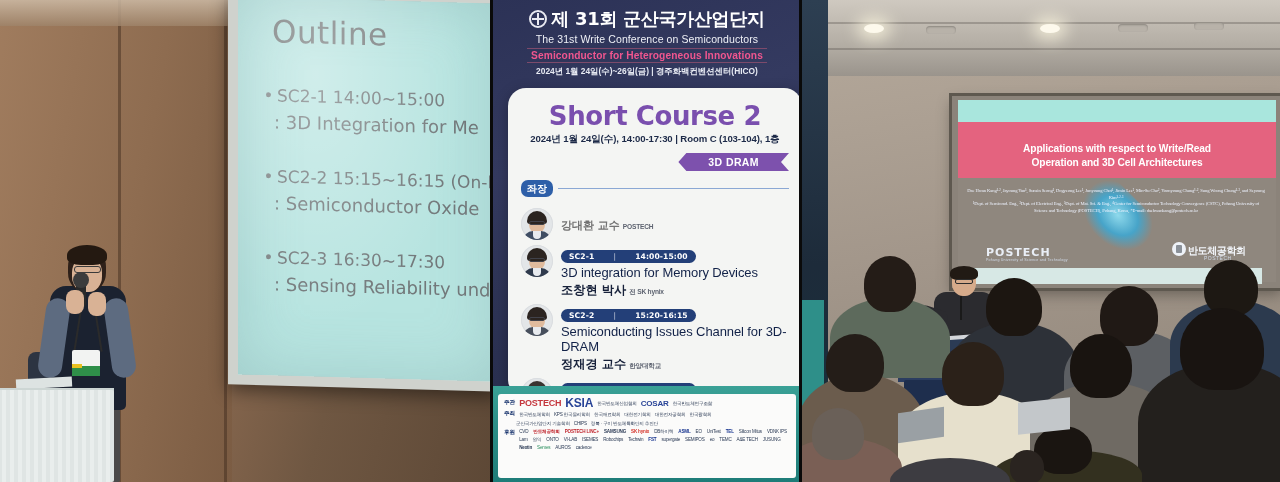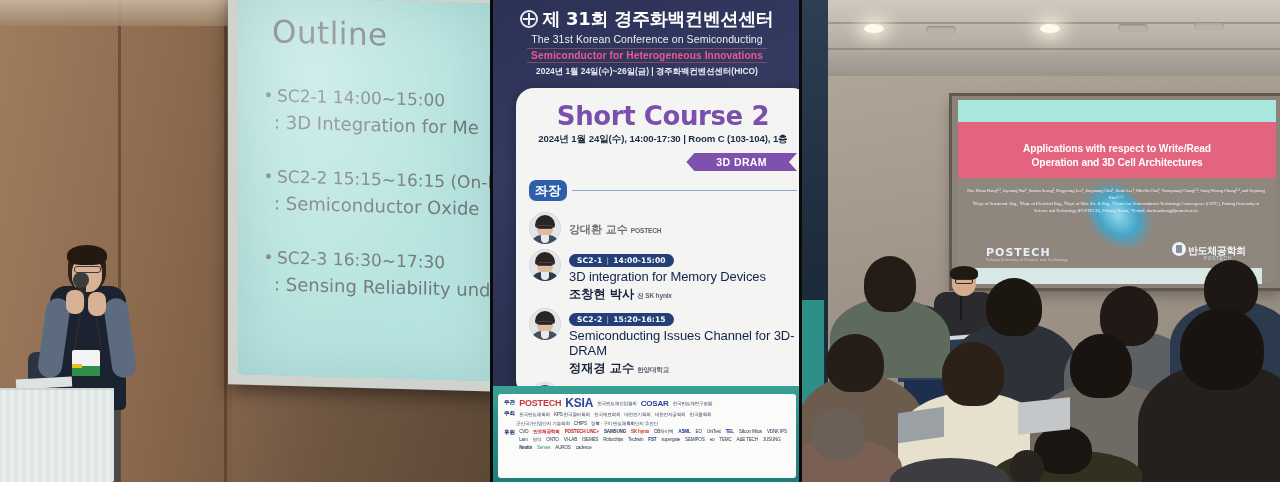--- a/index.html
+++ b/index.html
@@ -63,21 +63,21 @@
   .table-l { position:absolute; left:-6px; top:390px; width:120px; height:92px; background:#e7eceb; border-radius:2px;
      background-image:repeating-linear-gradient(90deg, #e9eeed 0 4px, #dfe5e4 4px 8px); }
   .table-top{ position:absolute; left:-6px; top:388px; width:120px; height:10px; background:#cdd6d4; }
   .paper   { position:absolute; left:16px; top:378px; width:56px; height:10px; background:#dde3e2; transform:rotate(-3deg); }
   .chair   { position:absolute; left:28px; top:352px; width:50px; height:44px; background:#2c3442; border-radius:8px; }
 
   
   .panel-mid { position:relative; width:310px; height:482px; overflow:hidden;
     background:linear-gradient(160deg,#2c3256 0%, #343a60 30%, #2b3152 60%, #242a48 100%); }
   .poster-card {
-    position:absolute; left:24px; top:88px; width:294px; height:306px;
+    position:absolute; left:16px; top:88px; width:294px; height:306px;
     background:#f4f5f3; border-radius:18px 18px 14px 14px;
     box-shadow:0 4px 14px rgba(0,0,0,.3);
     padding:10px 13px 0 13px;
   }
   .conf-head { position:relative; padding:7px 0 0 0; text-align:center; color:#fff; }
   .conf-logo-row { display:flex; align-items:center; justify-content:center; gap:4px; }
   .conf-mark { width:18px;height:18px;border-radius:50%;border:2px solid #e9eaf2;position:relative;flex:0 0 auto;}
   .conf-mark::before{content:"";position:absolute;left:1px;top:6px;width:12px;height:1.6px;background:#e9eaf2;}
   .conf-mark::after{content:"";position:absolute;left:6px;top:1px;width:1.6px;height:12px;background:#e9eaf2;}
   .conf-kr { font-size:18px; font-weight:bold; letter-spacing:-.3px; font-family:"DejaVu Sans",sans-serif;}
@@ -89,42 +89,42 @@
   .sc-title { text-align:center; color:#7a4fae; font-size:26px; font-weight:bold; letter-spacing:-.4px;
     margin-top:3px; font-family:"DejaVu Sans",sans-serif;}
   .sc-when { text-align:center; font-size:9.6px; font-weight:bold; color:#1d2a48; margin-top:2px; letter-spacing:-.1px;}
   .sc-topic-wrap { display:flex; justify-content:flex-end; margin-top:7px; }
   .sc-topic {
     background:#7d51ad; color:#fff; font-size:10.5px; font-weight:bold; letter-spacing:.4px;
     padding:3px 30px; position:relative;
     clip-path: polygon(8px 0,100% 0,calc(100% - 8px) 50%,100% 100%,8px 100%,0 50%);
   }
   .sec-row { display:flex; align-items:center; gap:5px; margin-top:9px; }
-  .sec-chip { background:#2e5fa8; color:#fff; font-size:13px; font-weight:bold; border-radius:7px;
+  .sec-chip { background:#2e5fa8; color:#fff; font-size:10px; font-weight:bold; border-radius:7px;
     padding:1.5px 6px; flex:0 0 auto; font-family:"DejaVu Sans",sans-serif;}
   .sec-line { flex:1 1 auto; height:1px; background:#8ba8d4; }
 
   .person { display:flex; align-items:flex-start; gap:8px; margin-top:5px; }
   .ava { width:32px;height:32px;border-radius:50%;flex:0 0 auto;overflow:hidden;position:relative;
     background:#e3e6e8; box-shadow:inset 0 0 0 1px #dadde0;}
   .ava .h{position:absolute;left:6px;top:3px;width:20px;height:13px;background:#2b2420;border-radius:10px 10px 3px 3px;}
   .ava .f{position:absolute;left:8px;top:7px;width:16px;height:18px;background:#e0bb9d;border-radius:46%;}
   .ava .g{position:absolute;left:8px;top:13px;width:16px;height:4px;border:1px solid #41424a;border-radius:2px;}
   .ava .s{position:absolute;left:2px;top:23px;width:28px;height:12px;background:#3f4d63;border-radius:10px 10px 0 0;}
   .ava .t{position:absolute;left:12px;top:23px;width:8px;height:8px;background:#e7eaee;border-radius:0 0 4px 4px;}
   .ava.a2 .s{background:#2f3a4c;} .ava.a3 .s{background:#474f5c;} .ava.a4 .s{background:#5d5a55;}
   .ava.a4 .h{background:#3a3430;} .ava.a4 .f{background:#d9ae8d;}
 
   .p-name { font-size:11px; font-weight:bold; color:#737373; font-family:"DejaVu Sans",sans-serif; }
   .p-aff  { font-size:6.6px; color:#5d6370; font-weight:bold; margin-left:3px; letter-spacing:-.2px; }
   .chair-row { padding-top:6px; }
 
   .talk { margin-top:7px; }
   .talk-pill { display:inline-flex; align-items:center; background:#233f78; color:#fff; border-radius:8px;
-    font-size:7.6px; font-weight:bold; padding:2px 8px; letter-spacing:.1px; font-family:"DejaVu Sans",sans-serif; }
+    font-size:7.6px; font-weight:bold; padding:2px 8px; letter-spacing:.1px; font-family:"DejaVu Sans",sans-serif;gap:15px; }
   .talk-pill .sep { opacity:.55; margin:0 4px; }
   .talk-title { font-size:13px; color:#122248; margin-top:2px; letter-spacing:-.1px; }
   .talk-name { font-size:12.2px; font-weight:bold; color:#17213a; margin-top:0px; font-family:"DejaVu Sans",sans-serif;}
 
   .teal-strip { position:absolute; left:0; bottom:0; width:310px; height:96px;
     background:linear-gradient(180deg,#3aa196 0%, #2c8f88 40%, #1e7c78 100%); }
   .spon-card { position:absolute; left:6px; bottom:4px; width:298px; height:84px; background:#fbfbfa; border-radius:3px;
     padding:5px 6px; overflow:hidden; }
   .spon-row { display:flex; align-items:center; gap:4px; margin-bottom:3px; }
   .spon-tag { font-size:5.6px; font-weight:bold; color:#14306b; flex:0 0 auto; }
@@ -251,23 +251,23 @@
     <div class="table-l"></div>
   </div>
 
   <div class="divider" style="left:490px"></div>
 
   <div class="panel-mid">
 
     <div class="conf-head">
       <div class="conf-logo-row">
         <span class="conf-mark"></span>
-        <span class="conf-kr">제 31회 경주화백컨벤션센터</span>
-      </div>
-      <div class="conf-en">The 31st Korean Conference on Semiconducting</div>
+        <span class="conf-kr">제 31회 군산국가산업단지</span>
+      </div>
+      <div class="conf-en">The 31st Write Conference on Semiconductors</div>
       <div class="conf-pink">Semiconductor for Heterogeneous Innovations</div>
       <div class="conf-date">2024년 1월 24일(수)~26일(금) | 경주화백컨벤션센터(HICO)</div>
     </div>
 
     <div class="poster-card">
       <div class="sc-title">Short Course 2</div>
       <div class="sc-when">2024년 1월 24일(수), 14:00-17:30 | Room C (103-104), 1층</div>
       <div class="sc-topic-wrap">
         <div class="sc-topic">3D DRAM</div>
       </div>

